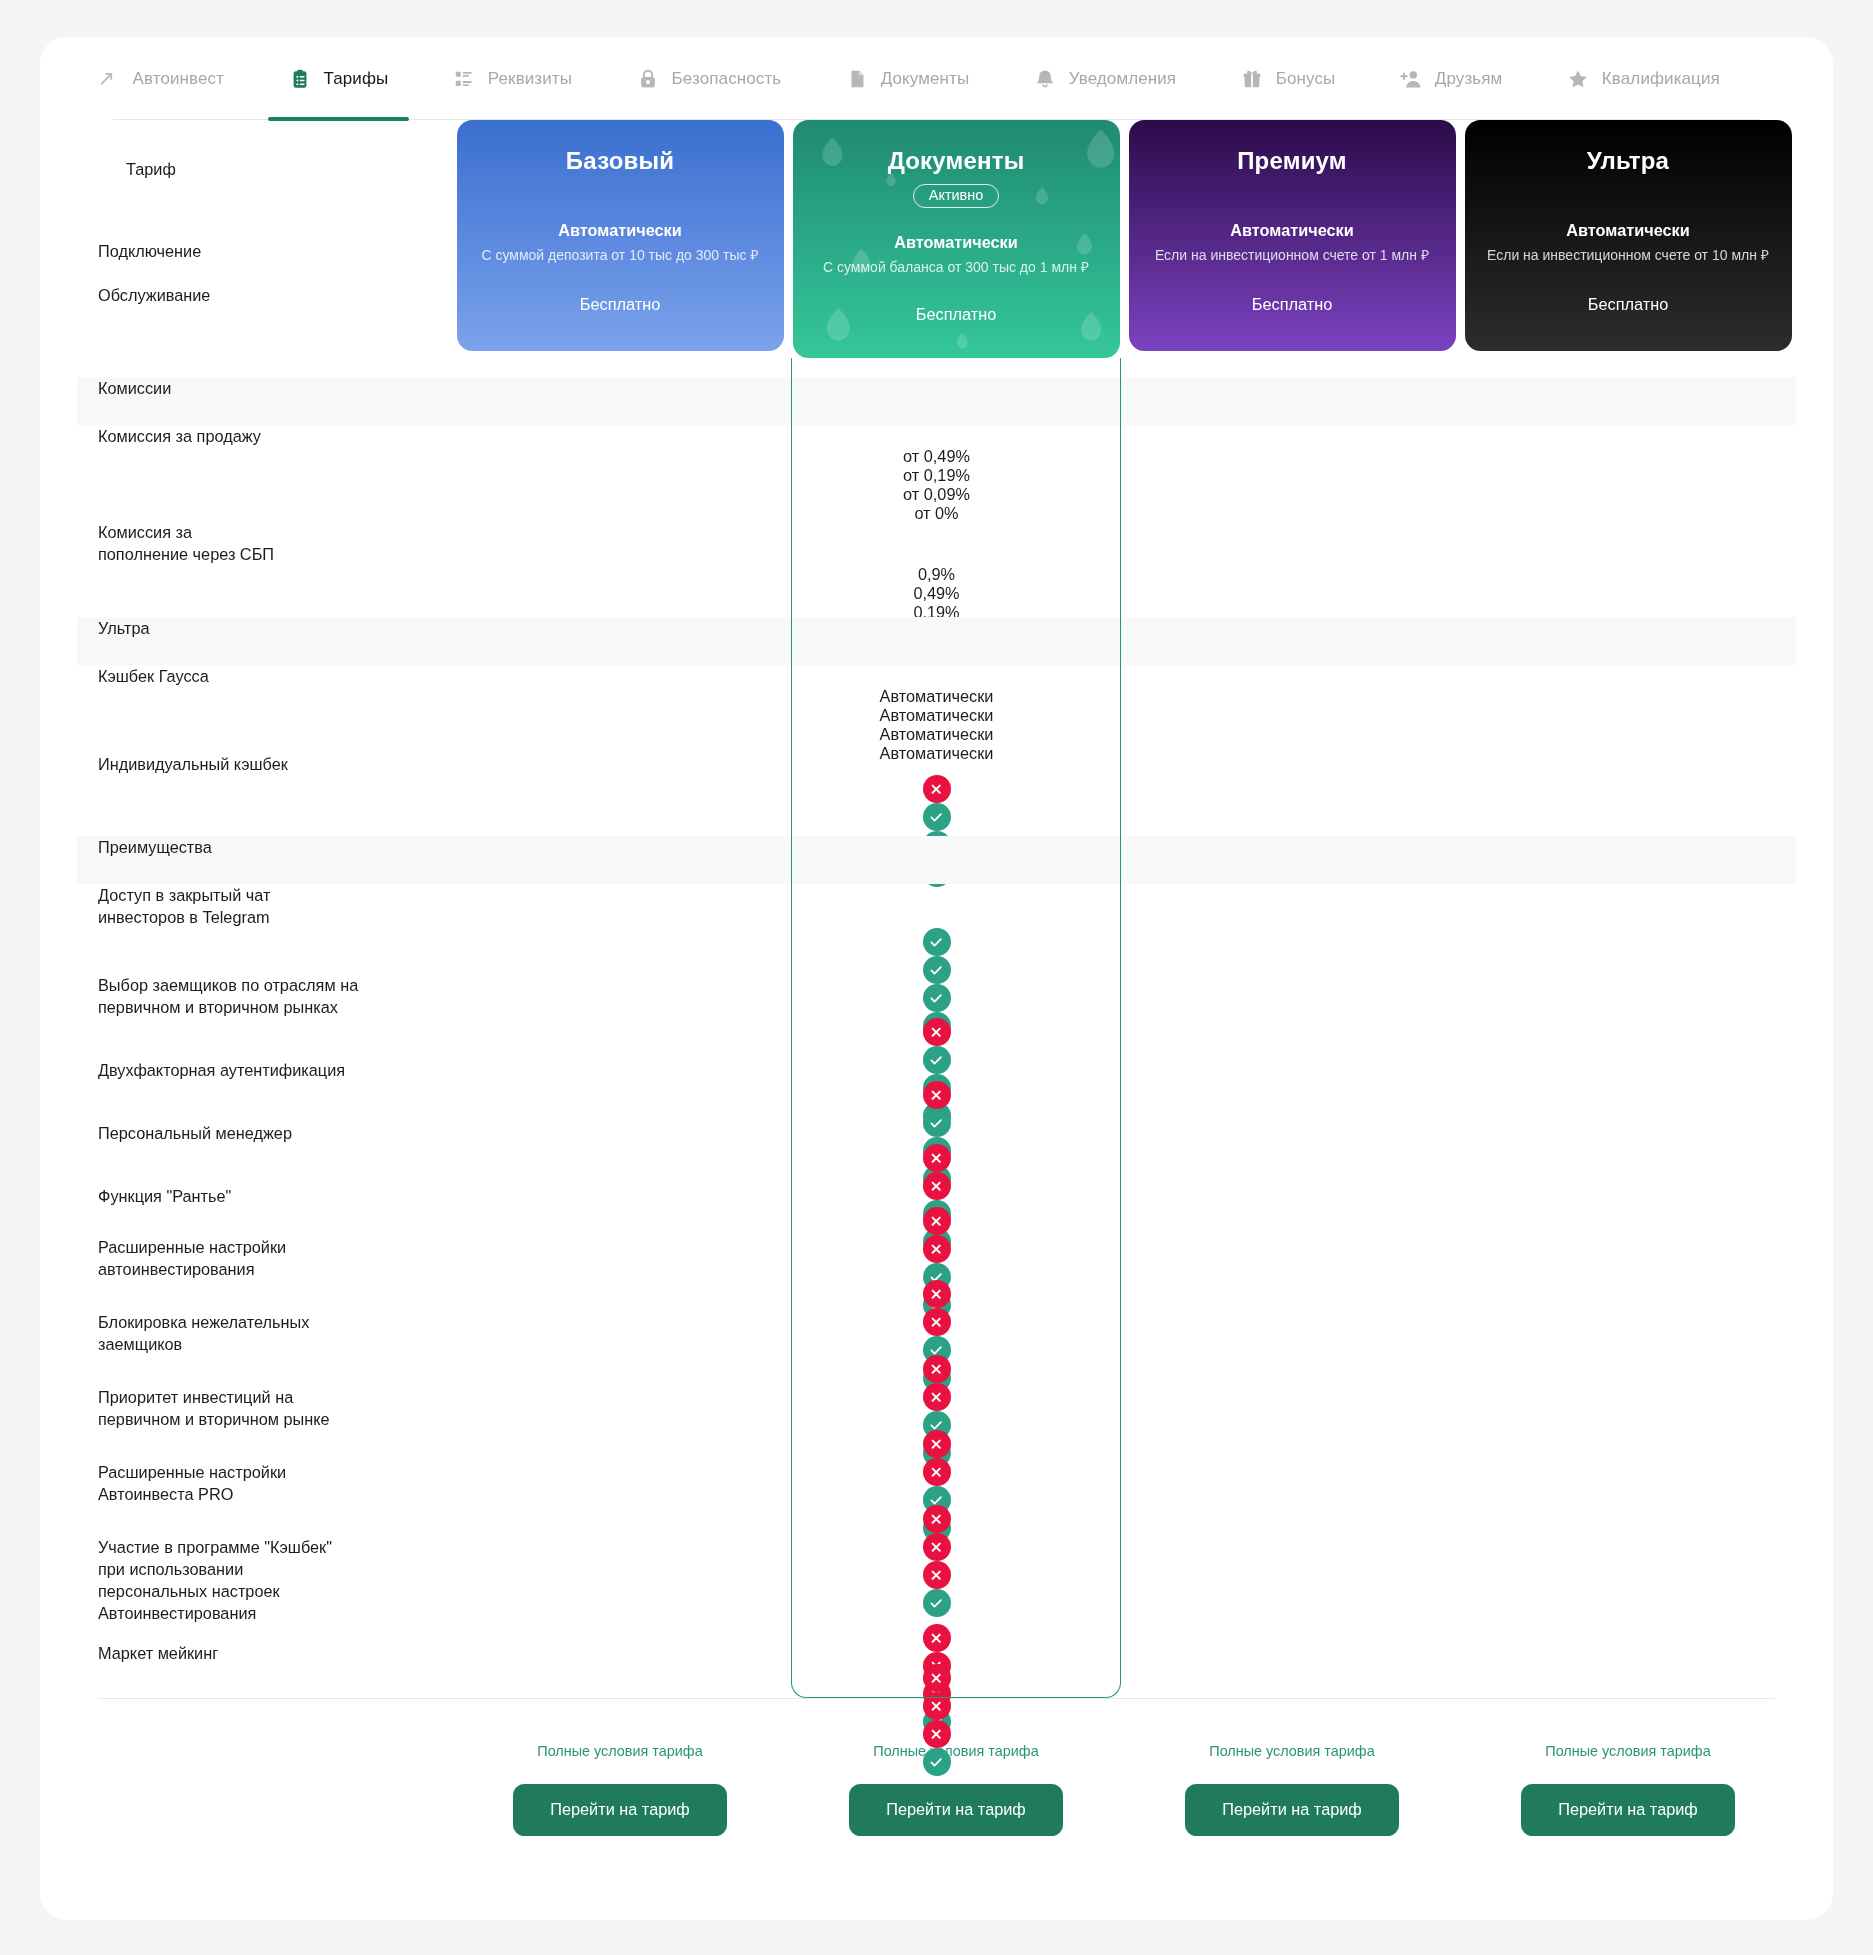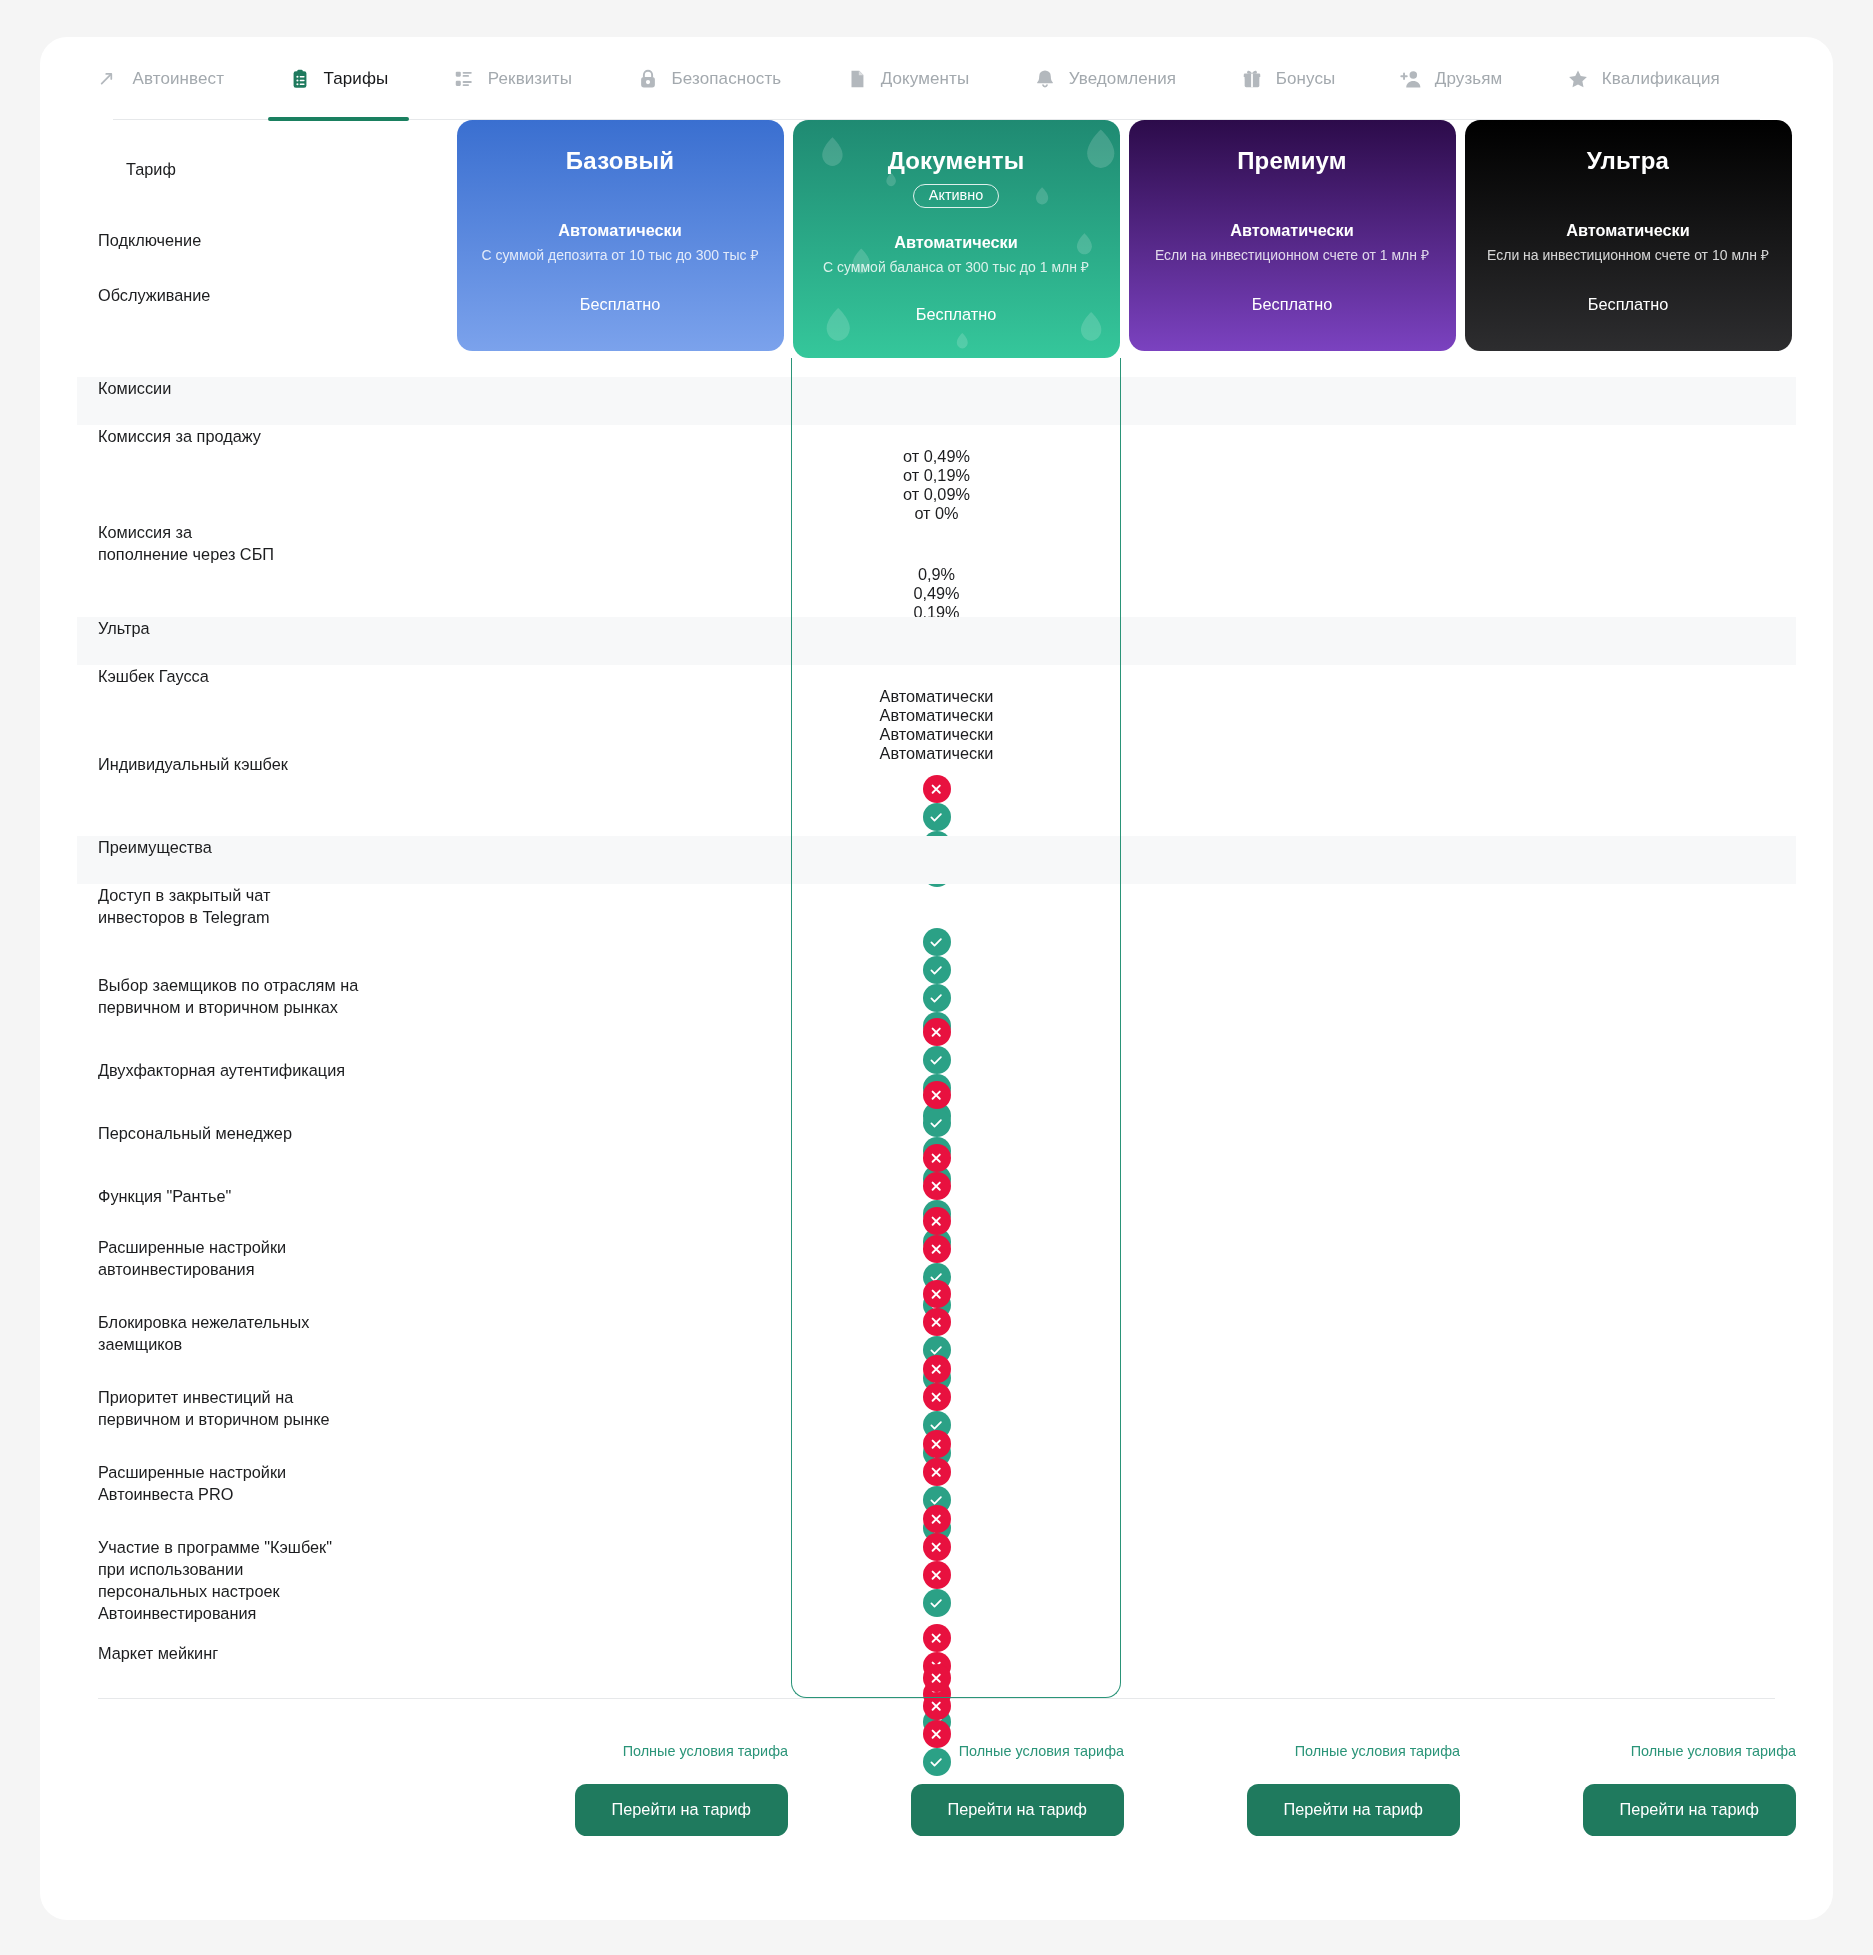--- a/index.html
+++ b/index.html
@@ -114,21 +114,21 @@
     width: 375px; flex: none;
     padding-left: 21px;
     position: relative;
   }
   .plans-labels div {
     position: absolute;
     font-size: 16.3px;
     color: #1c1d1f;
   }
   .plabel-0 { top: 40px; margin-left: 28px; }
-  .plabel-1 { top: 111px; text-align: center; }
+  .plabel-1 { top: 122px; text-align: center; }
   .plabel-2 { top: 166px; }
 
   .plan-col {
     flex: 1 1 0;
     display: flex; justify-content: center;
     position: relative;
   }
   .plan-card {
     width: 327px;
     height: 231px;
@@ -195,21 +195,21 @@
     margin: 0 58px;
     border-top: 1px solid #e6e8ea;
   }
   .footer {
     display: flex;
     padding: 0 37px;
   }
   .footer-spacer { width: 375px; flex: none; }
   .footer-col {
     flex: 1 1 0;
-    display: flex; flex-direction: column; align-items: flex-end;
+    display: flex; flex-direction: column; align-items: center;
     padding-top: 44px;
   }
   .foot-link {
     font-size: 14.4px;
     color: #2a9478;
     cursor: pointer;
   }
   .foot-btn {
     margin-top: 25px;
     background: #1f7a5e;

